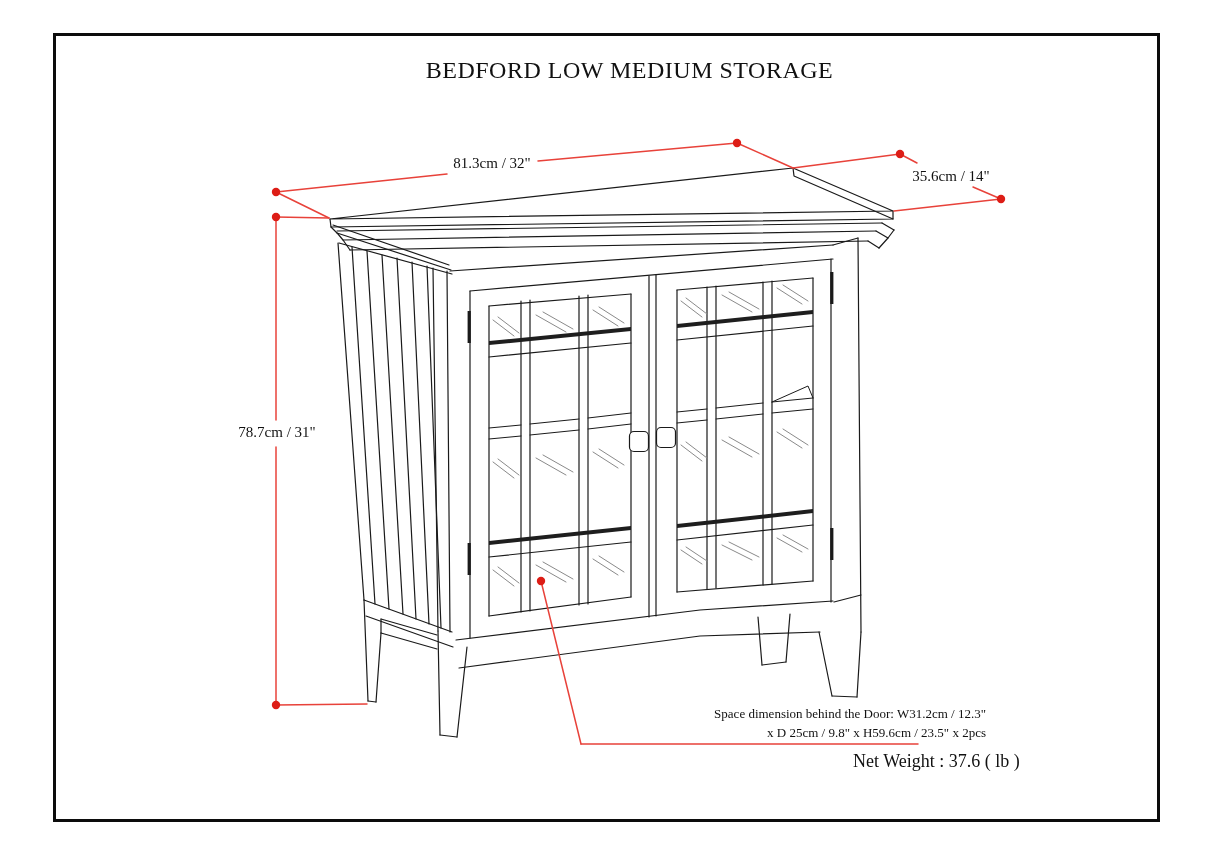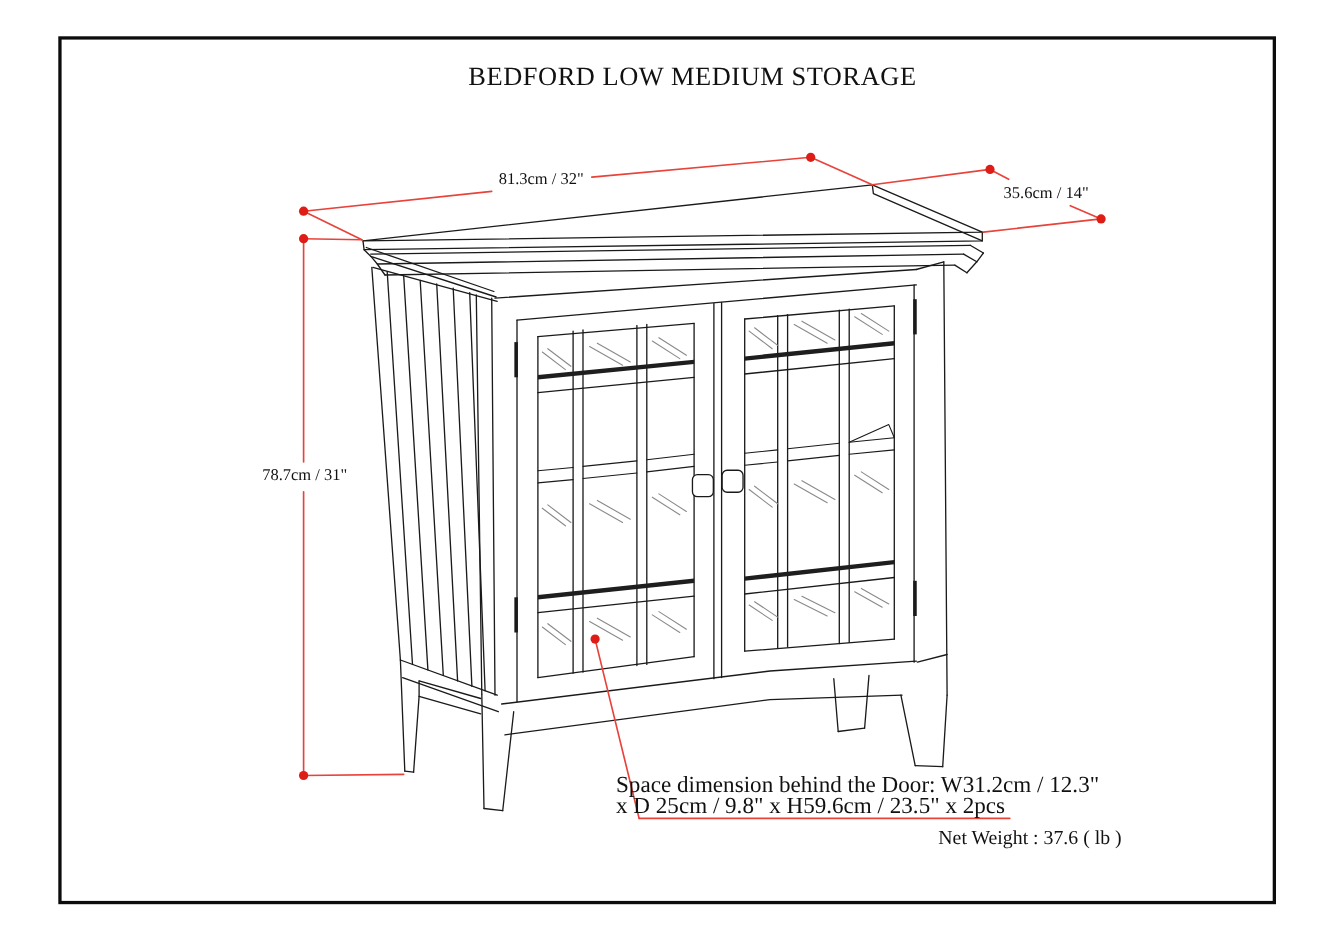--- a/index.html
+++ b/index.html
@@ -12,21 +12,21 @@
   .page{position:relative;width:1214px;height:858px;background:#ffffff;overflow:hidden;
         font-family:"Liberation Serif","DejaVu Serif",serif;color:#111;}
   .frame{position:absolute;left:53px;top:33px;width:1101px;height:783px;border:3px solid #0c0c0c;background:#ffffff;}
   .drawing{position:absolute;left:0;top:0;width:1214px;height:858px;}
   .lbl{position:absolute;white-space:nowrap;color:#111;}
   .title{left:53px;top:57px;width:1107px;text-align:center;font-size:24px;letter-spacing:0.5px;margin-left:23px;}
   .dim{font-size:15px;}
   .dim-width{left:412px;top:155px;width:160px;text-align:center;}
   .dim-depth{left:871px;top:168px;width:160px;text-align:center;}
   .dim-height{left:197px;top:424px;width:160px;text-align:center;}
-  .space-note{left:560px;top:704px;width:426px;text-align:left;font-size:21px;line-height:19px;white-space:nowrap;}
+  .space-note{left:560px;top:704px;width:426px;text-align:right;font-size:13px;line-height:19px;white-space:nowrap;}
   .net-weight{left:853px;top:751px;font-size:18px;}
 </style>
 </head>
 <body>
 
 <div class="page">
   <div class="frame"></div>
 
   <svg class="drawing" viewBox="0 0 1214 858" xmlns="http://www.w3.org/2000/svg">
 

